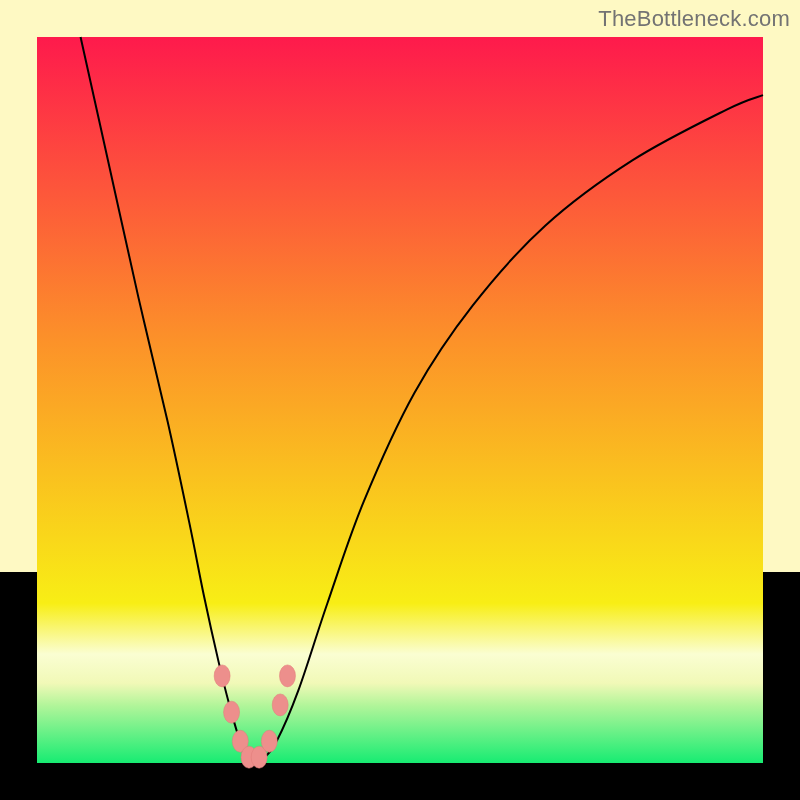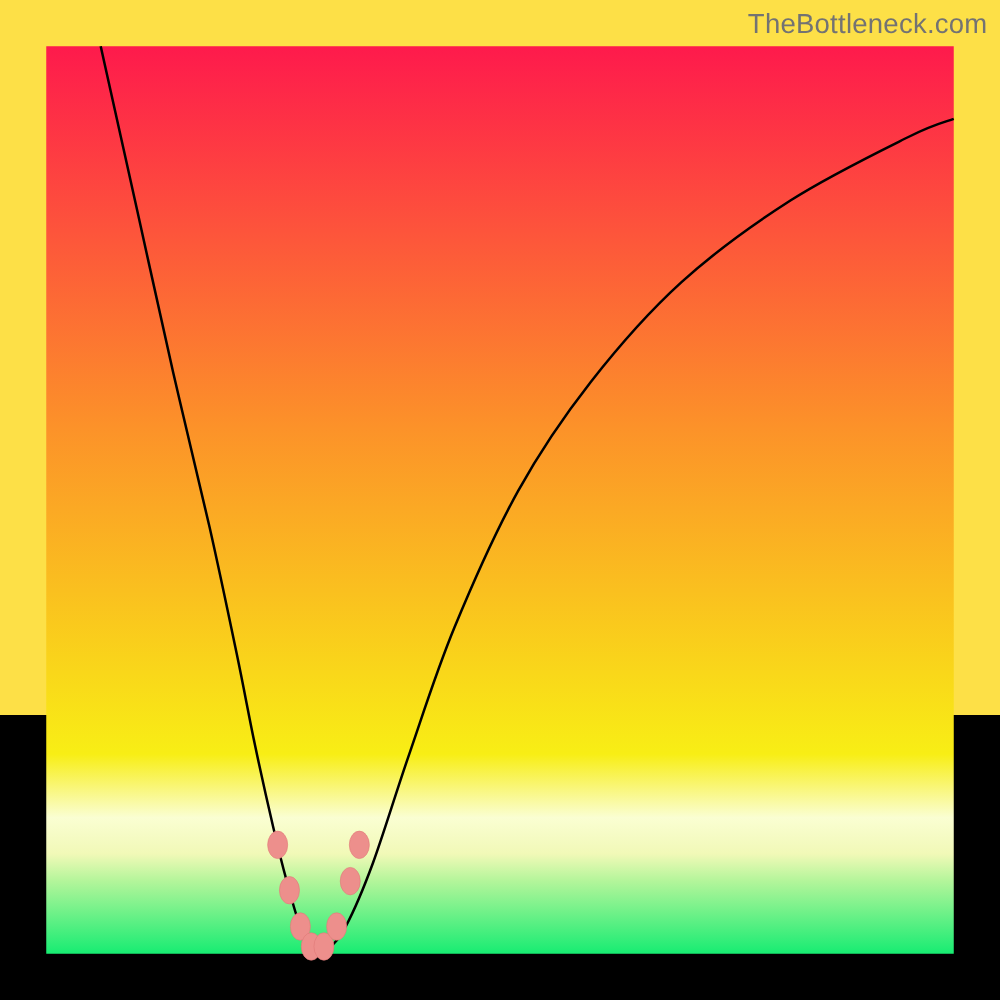--- a/index.html
+++ b/index.html
@@ -10,21 +10,21 @@
     background: #000;
     font-family: Arial, Helvetica, sans-serif;
     overflow: hidden;
   }
   .frame {
     position: absolute;
     left: 0;
     top: 0;
     width: 800px;
     height: 572px;
-    background: #fde047;
+    background: #fef9c3;
   }
   .plot {
     position: absolute;
     left: 37px;
     top: 37px;
     width: 726px;
     height: 726px;
     
   }
   .watermark {

